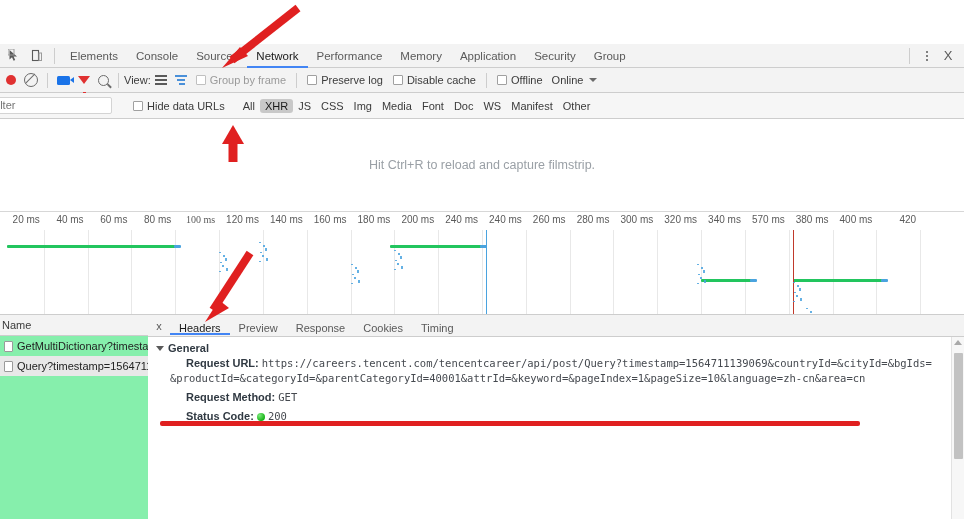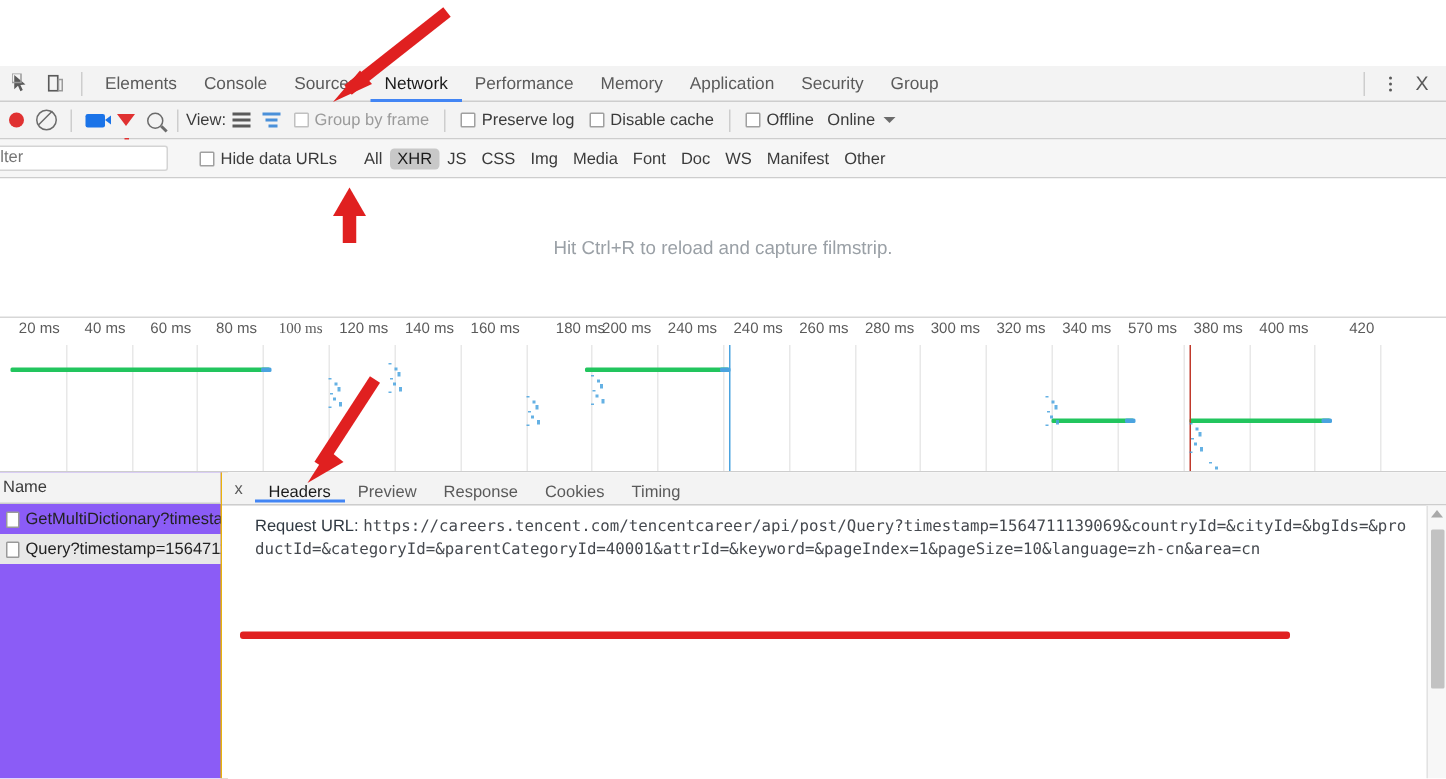--- a/index.html
+++ b/index.html
@@ -100,22 +100,22 @@
   .ruler{position:absolute;left:0;top:0;width:964px;height:103px;}
   .tick{position:absolute;top:18px;bottom:0;width:1px;background:#e8e8e8;}
   .tick-lab{position:absolute;top:2px;font-size:10px;color:#5a5a5a;transform:translateX(-100%);padding-right:4px;white-space:nowrap;}
   .bar{position:absolute;height:3px;background:#22c55e;border-radius:1px;}
   .bar-head{position:absolute;height:3px;background:#4aa3df;border-radius:1px;}
   .dotcol{position:absolute;width:2px;background:#4aa3df;opacity:.85;}
   .vline{position:absolute;top:18px;bottom:0;width:1px;}
 
   
   .lower{position:absolute;left:0;top:315px;width:964px;height:204px;background:#fff;}
-  .reqlist{position:absolute;left:0;top:0;width:152px;height:204px;background:#8b5cf6;
-    border-right:5px solid #eab308;box-sizing:border-box;}
+  .reqlist{position:absolute;left:0;top:0;width:152px;height:204px;background:#86efac;
+    border-right:2px solid #eab308;box-sizing:border-box;}
   .reqhead{height:21px;line-height:21px;background:#f3f3f3;border-bottom:1px solid #cdcdcd;
     font-size:11px;color:#3b3b3b;padding-left:2px;box-sizing:border-box;}
   .reqrow{height:20px;display:flex;align-items:center;font-size:11px;color:#222;
     padding-left:4px;box-sizing:border-box;cursor:pointer;white-space:nowrap;overflow:hidden;}
   .reqrow.sel{background:#e8e8e8;}
   .filedoc{
     width:9px;height:11px;border:1px solid #9a9a9a;background:#fff;border-radius:1px;
     margin-right:4px;flex:none;box-sizing:border-box;
   }
 
@@ -123,21 +123,21 @@
   .dtabs{height:22px;background:#f3f3f3;border-bottom:1px solid #cdcdcd;
     display:flex;align-items:center;box-sizing:border-box;}
   .dclose{width:22px;text-align:center;font-size:11px;color:#5a5a5a;cursor:pointer;}
   .dtab{padding:0 9px;height:18px;line-height:22px;font-size:11px;color:#5a5a5a;cursor:pointer;
     box-sizing:border-box;white-space:nowrap;}
   .dtab.active{color:#1a1a1a;border-bottom:2px solid #4285f4;}
   .dbody{position:absolute;left:0;top:22px;right:0;bottom:0;overflow:hidden;padding-top:5px;box-sizing:border-box;}
   .section-title{font-size:11px;font-weight:bold;color:#303942;padding-left:8px;display:flex;align-items:center;gap:4px;}
   .tri{width:0;height:0;border-left:4px solid transparent;border-right:4px solid transparent;border-top:5px solid #5a5a5a;}
   .hrow{padding:2px 10px 2px 22px;font-size:11px;line-height:15px;color:#303942;word-break:break-all;}
-  .hkey{font-weight:normal;color:#303942;}
+  .hkey{font-weight:bold;color:#303942;margin-left:16px;}
   .hval{color:#45494f;font-family:"DejaVu Sans Mono","Liberation Mono",monospace;font-size:10.5px;}
   .hval.url{color:#45494f;}
   .greendot{display:inline-block;width:8px;height:8px;border-radius:50%;
     background:radial-gradient(circle at 32% 30%, #7bea7b 0%, #19b319 70%);vertical-align:-1px;margin-right:3px;}
 
   
   .dscroll{position:absolute;right:0;top:22px;width:13px;bottom:0;background:#f7f7f7;border-left:1px solid #e2e2e2;box-sizing:border-box;}
   .dscroll .up{width:0;height:0;margin:3px auto 0;border-left:4px solid transparent;border-right:4px solid transparent;border-bottom:5px solid #a9a9a9;}
   .dthumb{position:absolute;left:2px;top:16px;width:9px;height:106px;background:#c2c2c2;border-radius:1px;}
 
@@ -279,21 +279,21 @@
         <div class="tick-lab" style="left: 175.273px;">80 ms</div>
         <div class="tick" style="left: 219.091px;"></div>
         <div class="tick-lab" style="left: 219.091px; font-family: Liberation Serif, serif;">100 ms</div>
         <div class="tick" style="left: 262.909px;"></div>
         <div class="tick-lab" style="left: 262.909px;">120 ms</div>
         <div class="tick" style="left: 306.727px;"></div>
         <div class="tick-lab" style="left: 306.727px;">140 ms</div>
         <div class="tick" style="left: 350.545px;"></div>
         <div class="tick-lab" style="left: 350.545px;">160 ms</div>
         <div class="tick" style="left: 394.364px;"></div>
-        <div class="tick-lab" style="left: 394.364px; margin-left: 13px;">180 ms</div>
+        <div class="tick-lab" style="left: 394.364px;">180 ms</div>
         <div class="tick" style="left: 438.182px;"></div>
         <div class="tick-lab" style="left: 438.182px;">200 ms</div>
         <div class="tick" style="left: 482px;"></div>
         <div class="tick-lab" style="left: 482px;">240 ms</div>
         <div class="tick" style="left: 525.818px;"></div>
         <div class="tick-lab" style="left: 525.818px;">240 ms</div>
         <div class="tick" style="left: 569.636px;"></div>
         <div class="tick-lab" style="left: 569.636px;">260 ms</div>
         <div class="tick" style="left: 613.455px;"></div>
         <div class="tick-lab" style="left: 613.455px;">280 ms</div>
@@ -387,23 +387,35 @@
       <div class="dtabs">
         <span class="dclose">x</span>
         <span class="dtab active">Headers</span>
         <span class="dtab">Preview</span>
         <span class="dtab">Response</span>
         <span class="dtab">Cookies</span>
         <span class="dtab">Timing</span>
       </div>
 
       <div class="dbody">
+        <div class="section-title">
+          <span class="tri"></span>
+          <span>General</span>
+        </div>
         <div class="hrow" style="padding-right:26px;">
           <span class="hkey">Request URL:</span>
           <span class="hval url">https://careers.tencent.com/tencentcareer/api/post/Query?timestamp=1564711139069&amp;countryId=&amp;cityId=&amp;bgIds=&amp;productId=&amp;categoryId=&amp;parentCategoryId=40001&amp;attrId=&amp;keyword=&amp;pageIndex=1&amp;pageSize=10&amp;language=zh-cn&amp;area=cn</span>
+        </div>
+        <div class="hrow">
+          <span class="hkey">Request Method:</span>
+          <span class="hval">GET</span>
+        </div>
+        <div class="hrow">
+          <span class="hkey">Status Code:</span>
+          <span class="greendot"></span><span class="hval">200</span>
         </div>
       </div>
 
       <div class="dscroll">
         <div class="up"></div>
         <div class="dthumb"></div>
       </div>
     </div>
   </div>
 

